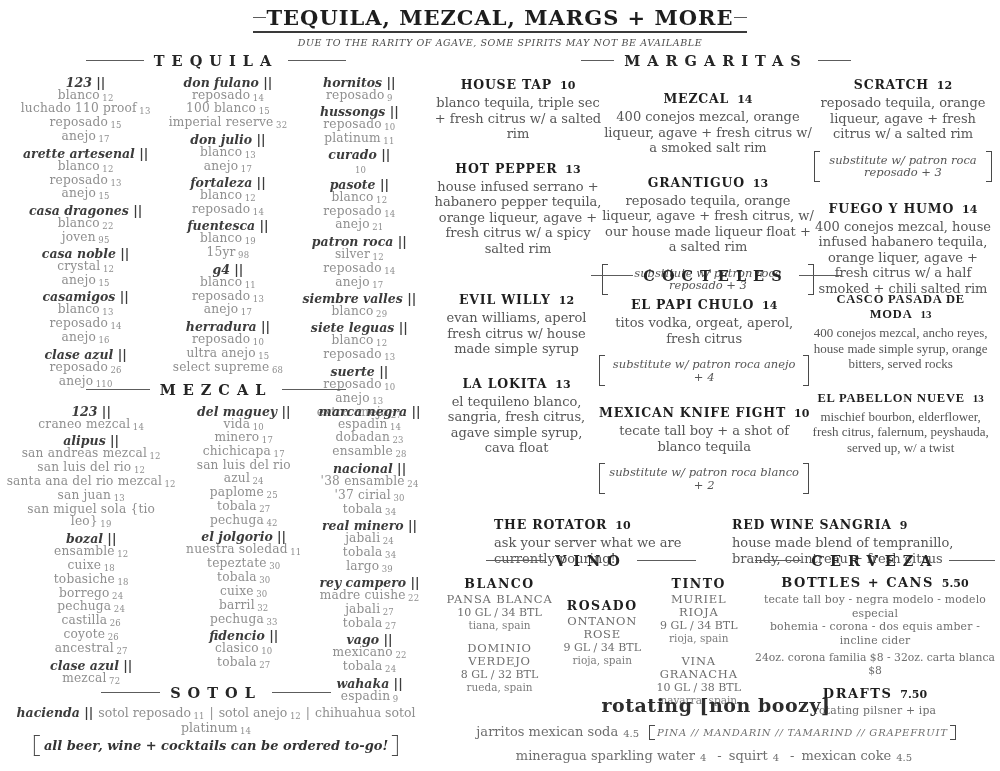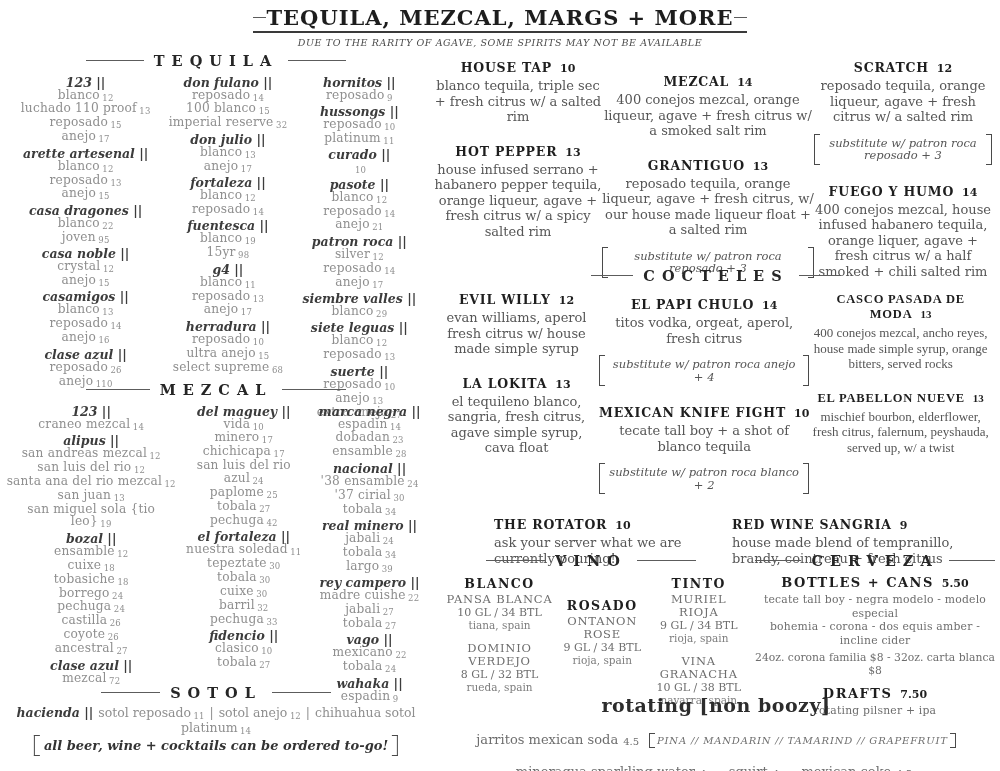--- a/index.html
+++ b/index.html
@@ -13,21 +13,21 @@
   .lined > *{margin:0 11px;white-space:nowrap;}
   .main-title{font-size:21px;font-weight:bold;letter-spacing:1px;color:#1d1d1d;}
   .subtitle{text-align:center;font-style:italic;font-size:9.5px;letter-spacing:.6px;color:#4b4b4b;margin-top:4px;}
 
   .half{position:absolute;top:46px;}
   .left-half{left:0;width:432px;height:725px;}
   .right-half{left:432px;width:568px;height:725px;}
   .abs{position:absolute;width:100%;}
 
   
-  .sec-head{font-weight:bold;font-size:14.5px;letter-spacing:7px;color:#262626;text-align:center;}
+  .sec-head{font-weight:bold;font-size:14.5px;letter-spacing:7px;color:#262626;text-align:center;justify-content:flex-end;}
   .sec-head > span{margin:0 10px;}
   #tequila .sec-head,#mezcal .sec-head{width:260px;margin:0 auto;}
   #sotol .sec-head{width:230px;margin:0 auto;}
   .sp-cols{display:flex;justify-content:space-between;padding:4px 4px 0 6px;}
   .sp-col{text-align:center;}
   #tequila .sp-col:nth-child(1){width:160px;}
   #tequila .sp-col:nth-child(2){width:126px;}
   #tequila .sp-col:nth-child(3){width:138px;}
   #mezcal .sp-col:nth-child(1){width:172px;}
   #mezcal .sp-col:nth-child(2){width:136px;}
@@ -83,21 +83,21 @@
   .wine-origin{font-size:10.5px;color:#7d7d7d;line-height:12px;}
   .cz-body{text-align:center;padding-top:6px;}
   .cz-head{font-size:13px;font-weight:bold;letter-spacing:1.5px;color:#1e1e1e;margin-bottom:3px;}
   .cz-line{font-size:10.8px;color:#6e6e6e;line-height:13.5px;letter-spacing:.2px;}
   .cz-large{margin-top:4px;font-size:10.8px;color:#6e6e6e;}
   .cz-drafts{margin-top:9px;}
 
   
   #bebidas{position:absolute;top:648px;width:100%;text-align:center;}
   .bb-title{font-size:19px;font-weight:bold;color:#2c2c2c;letter-spacing:.5px;}
-  .bb-line{font-size:13px;color:#6e6e6e;margin-top:16px;}
+  .bb-line{font-size:13px;color:#6e6e6e;margin-top:8px;}
   .bb-price{font-size:10px;position:relative;top:1px;margin:0 4px 0 5px;}
   .bb-opts{font-style:italic;font-size:10px;letter-spacing:.8px;color:#6e6e6e;margin-left:6px;padding:2px 8px;}
   .bb-sep{margin:0 7px;}
 </style>
 </head>
 <body>
 
 <div class="page">
 
   <header>
@@ -269,21 +269,21 @@
               <div class="sp-name">del maguey ||</div>
               <div class="sp-item"><span>vida</span><span class="pr">10</span></div>
               <div class="sp-item"><span>minero</span><span class="pr">17</span></div>
               <div class="sp-item"><span>chichicapa</span><span class="pr">17</span></div>
               <div class="sp-item"><span>san luis del rio azul</span><span class="pr">24</span></div>
               <div class="sp-item"><span>paplome</span><span class="pr">25</span></div>
               <div class="sp-item"><span>tobala</span><span class="pr">27</span></div>
               <div class="sp-item"><span>pechuga</span><span class="pr">42</span></div>
             </div>
             <div class="sp-group">
-              <div class="sp-name">el fortaleza ||</div>
+              <div class="sp-name">el jolgorio ||</div>
               <div class="sp-item"><span>nuestra soledad</span><span class="pr">11</span></div>
               <div class="sp-item"><span>tepeztate</span><span class="pr">30</span></div>
               <div class="sp-item"><span>tobala</span><span class="pr">30</span></div>
               <div class="sp-item"><span>cuixe</span><span class="pr">30</span></div>
               <div class="sp-item"><span>barril</span><span class="pr">32</span></div>
               <div class="sp-item"><span>pechuga</span><span class="pr">33</span></div>
             </div>
             <div class="sp-group">
               <div class="sp-name">fidencio ||</div>
               <div class="sp-item"><span>clasico</span><span class="pr">10</span></div>
@@ -333,20 +333,23 @@
         </div>
         <div class="sotol-line"><span class="sp-name">hacienda ||</span><span>sotol reposado</span><span class="pr">11</span><span class="sotol-sep">|</span><span>sotol anejo</span><span class="pr">12</span><span class="sotol-sep">|</span><span>chihuahua sotol platinum</span><span class="pr">14</span></div>
       </section>
     <div class="togo brk">
       <span>all beer, wine + cocktails can be ordered to-go!</span>
     </div>
   </div>
 
   <div class="half right-half">
     <section id="margaritas" class="abs" style="top:6px;">
+        <div class="sec-head lined">
+          <span>MARGARITAS</span>
+        </div>
         <div class="ck-cols">
           <div class="ck-col">
             <div class="ck">
               <div class="ck-head"><span>HOUSE TAP</span><span class="ck-price">10</span></div>
               <div class="ck-desc">blanco tequila, triple sec + fresh citrus w/ a salted rim</div>
             </div>
             <div class="ck">
               <div class="ck-head"><span>HOT PEPPER</span><span class="ck-price">13</span></div>
               <div class="ck-desc">house infused serrano + habanero pepper tequila, orange liqueur, agave + fresh citrus w/ a spicy salted rim</div>
             </div>

